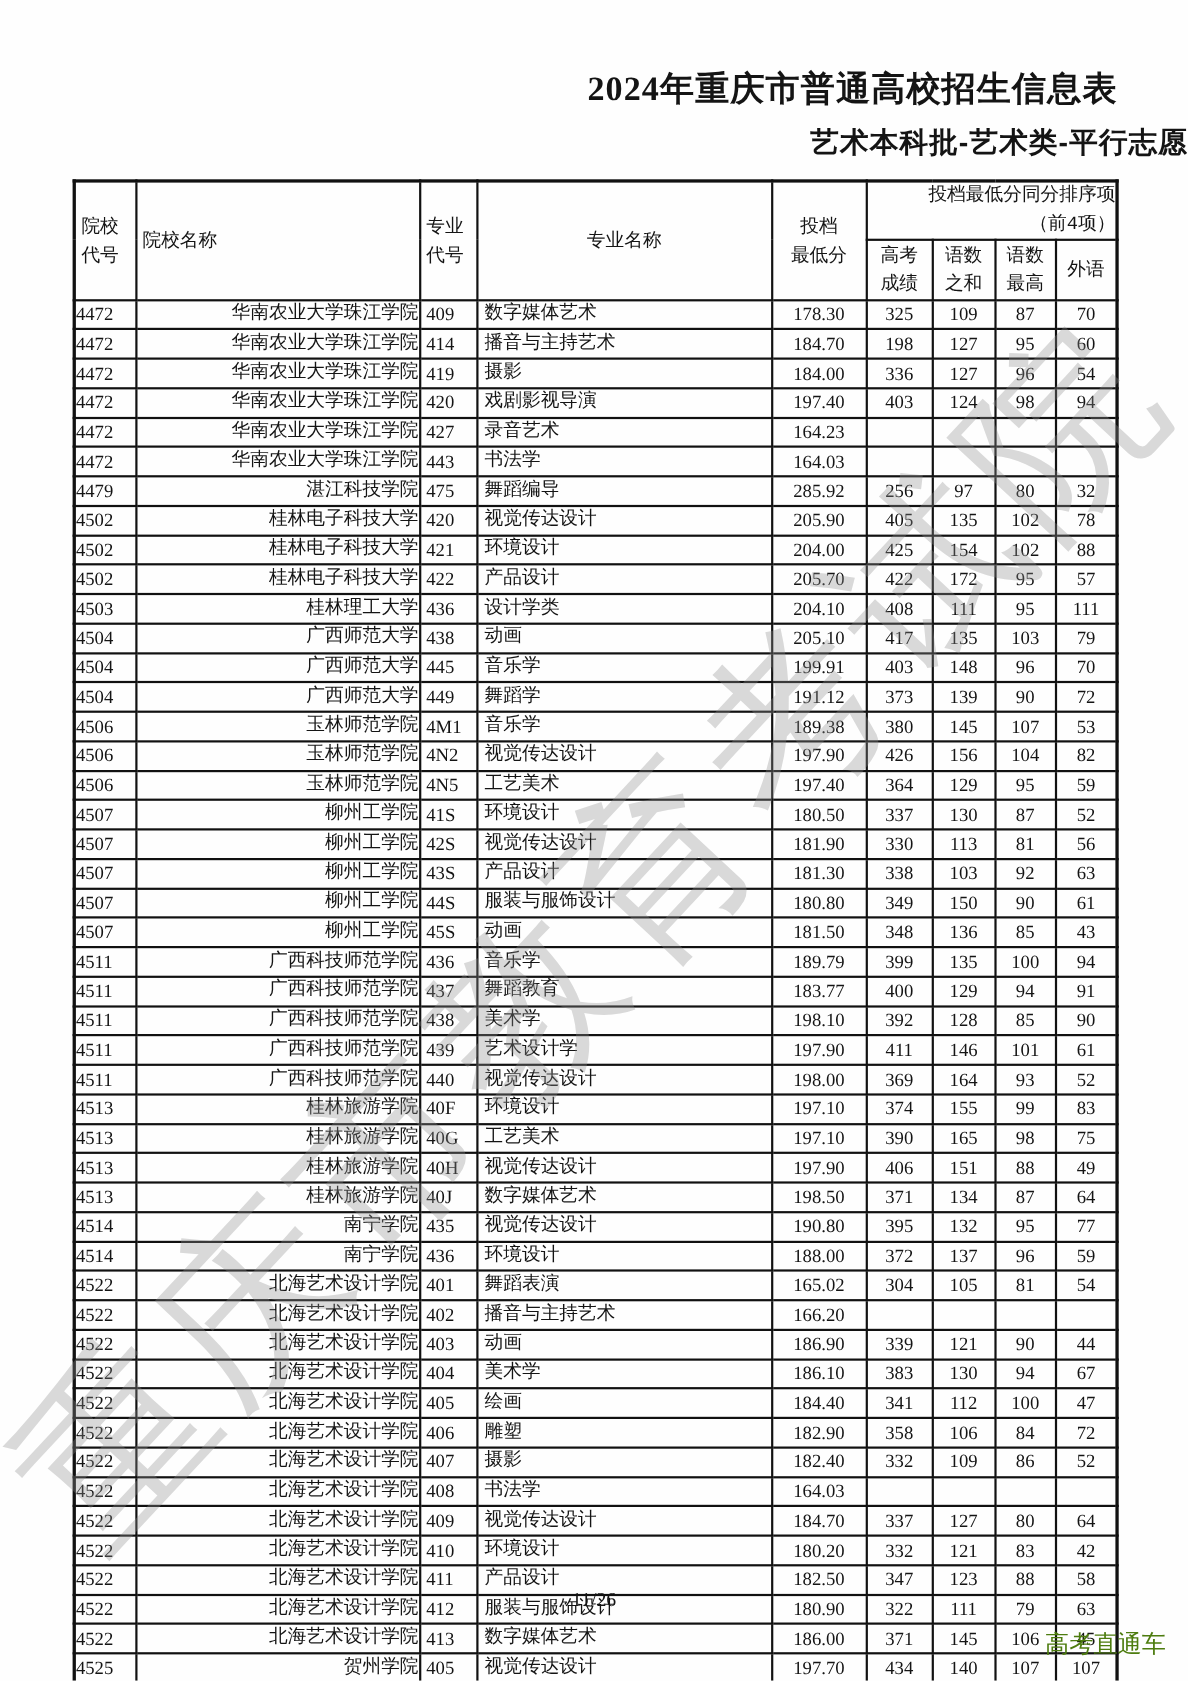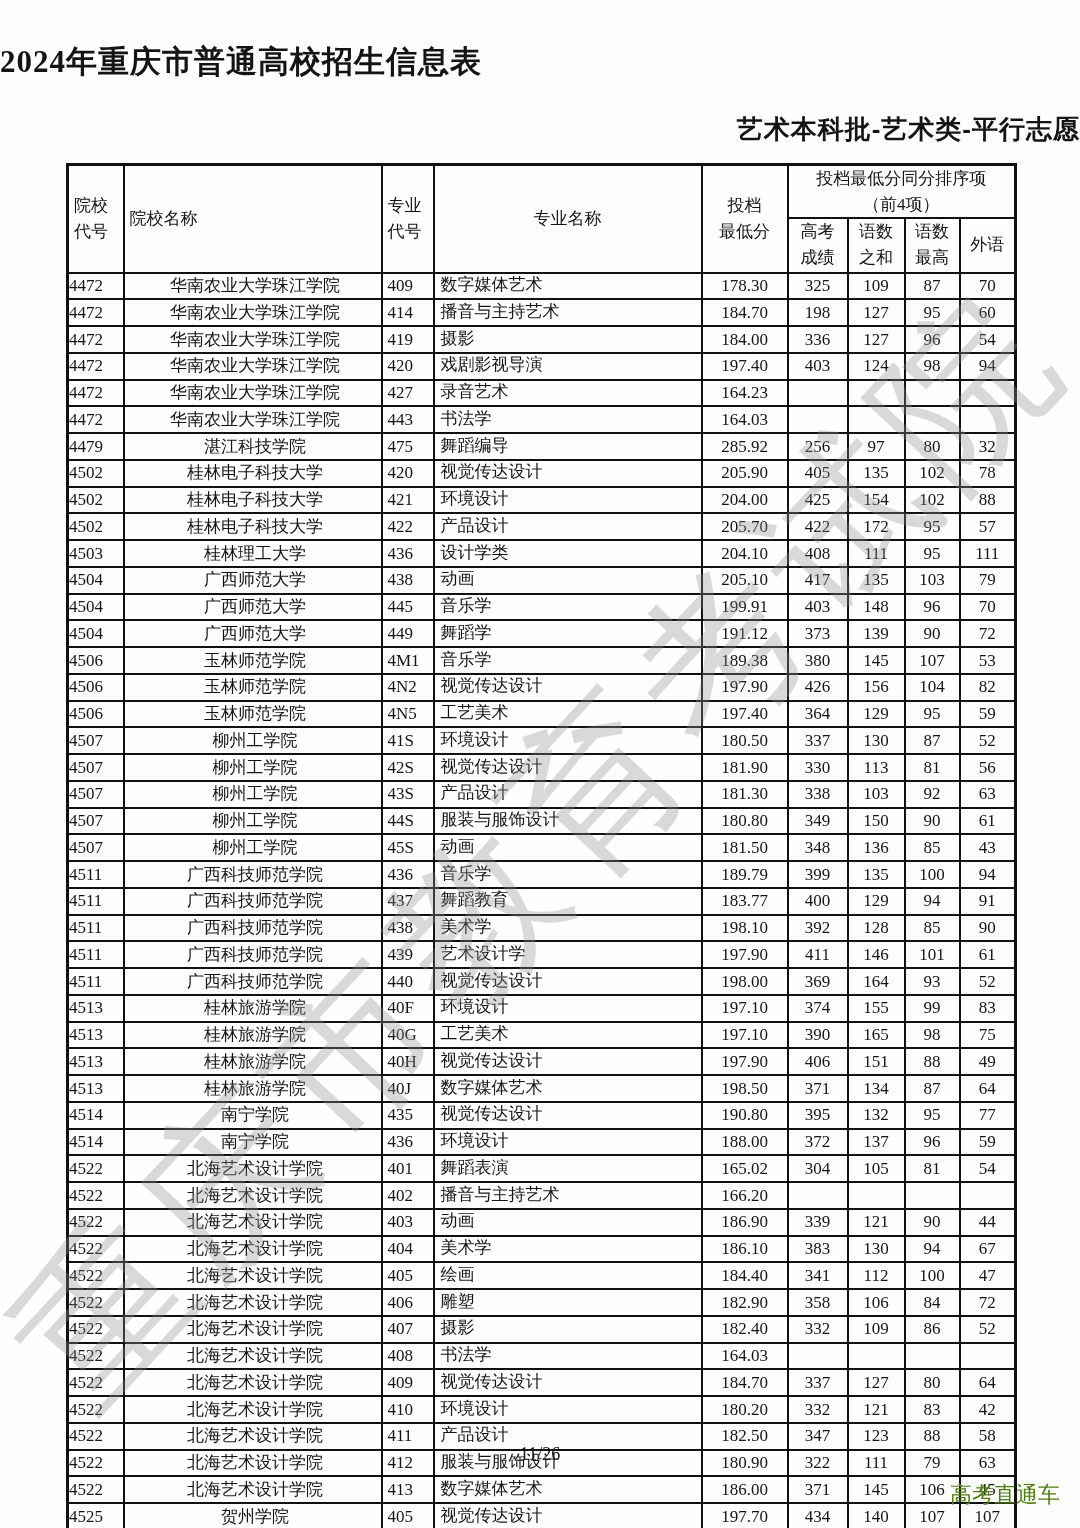--- a/index.html
+++ b/index.html
@@ -5,22 +5,22 @@
   html,body{margin:0;padding:0;background:#ffffff;}
   #page{
     position:relative;
     width:1080px;height:1528px;
     background:#fefefe;
     font-family:"Liberation Serif","DejaVu Serif",serif;
     color:#141414;
     overflow:hidden;
   }
   #title{
-    position:absolute;top:41px;left:0;width:1016px;
-    text-align:left;
+    position:absolute;top:60px;left:0;width:1016px;
+    text-align:right;
     font-size:31px;font-weight:bold;
     letter-spacing:1px;
   }
   #subtitle{
     position:absolute;top:112px;left:0;width:1080px;
     text-align:right;
     font-family:"Liberation Sans","DejaVu Sans",sans-serif;
     font-size:26px;font-weight:bold;
     letter-spacing:1px;
   }
@@ -36,24 +36,24 @@
     padding:0;
     font-weight:normal;
     font-size:17px;
     vertical-align:middle;
     overflow:hidden;
   }
   thead th{white-space:pre-line;line-height:1.55;}
   th.h-left{text-align:left;padding-left:5px;}
   th.h-center{text-align:center;}
   tr.sub-row th{height:50px;}
-  th.h-group{height:50px;text-align:center;line-height:1.5;}
+  th.h-group{height:50px;text-align:right;line-height:1.5;font-family:Liberation Mono, monospace;}
   tbody td{height:24.75px;line-height:24px;}
   td.c0{text-align:left;}
-  td.c1{text-align:center;padding-left:5px;}
+  td.c1{text-align:right;padding-left:5px;font-family:Liberation Mono, monospace;}
   td.c2{text-align:left;padding-left:5px;border-radius:13px;}
   td.c3{text-align:left;padding-left:6px;font-family:Liberation Mono, monospace;}
   td.c4{text-align:center;}
   td.c5,td.c6,td.c7,td.c8{text-align:center;}
   #watermark{
     position:absolute;
     left:50%;top:850px;
     transform:translate(-50%,-50%) rotate(-47deg);
     font-size:168px;
     letter-spacing:12px;

